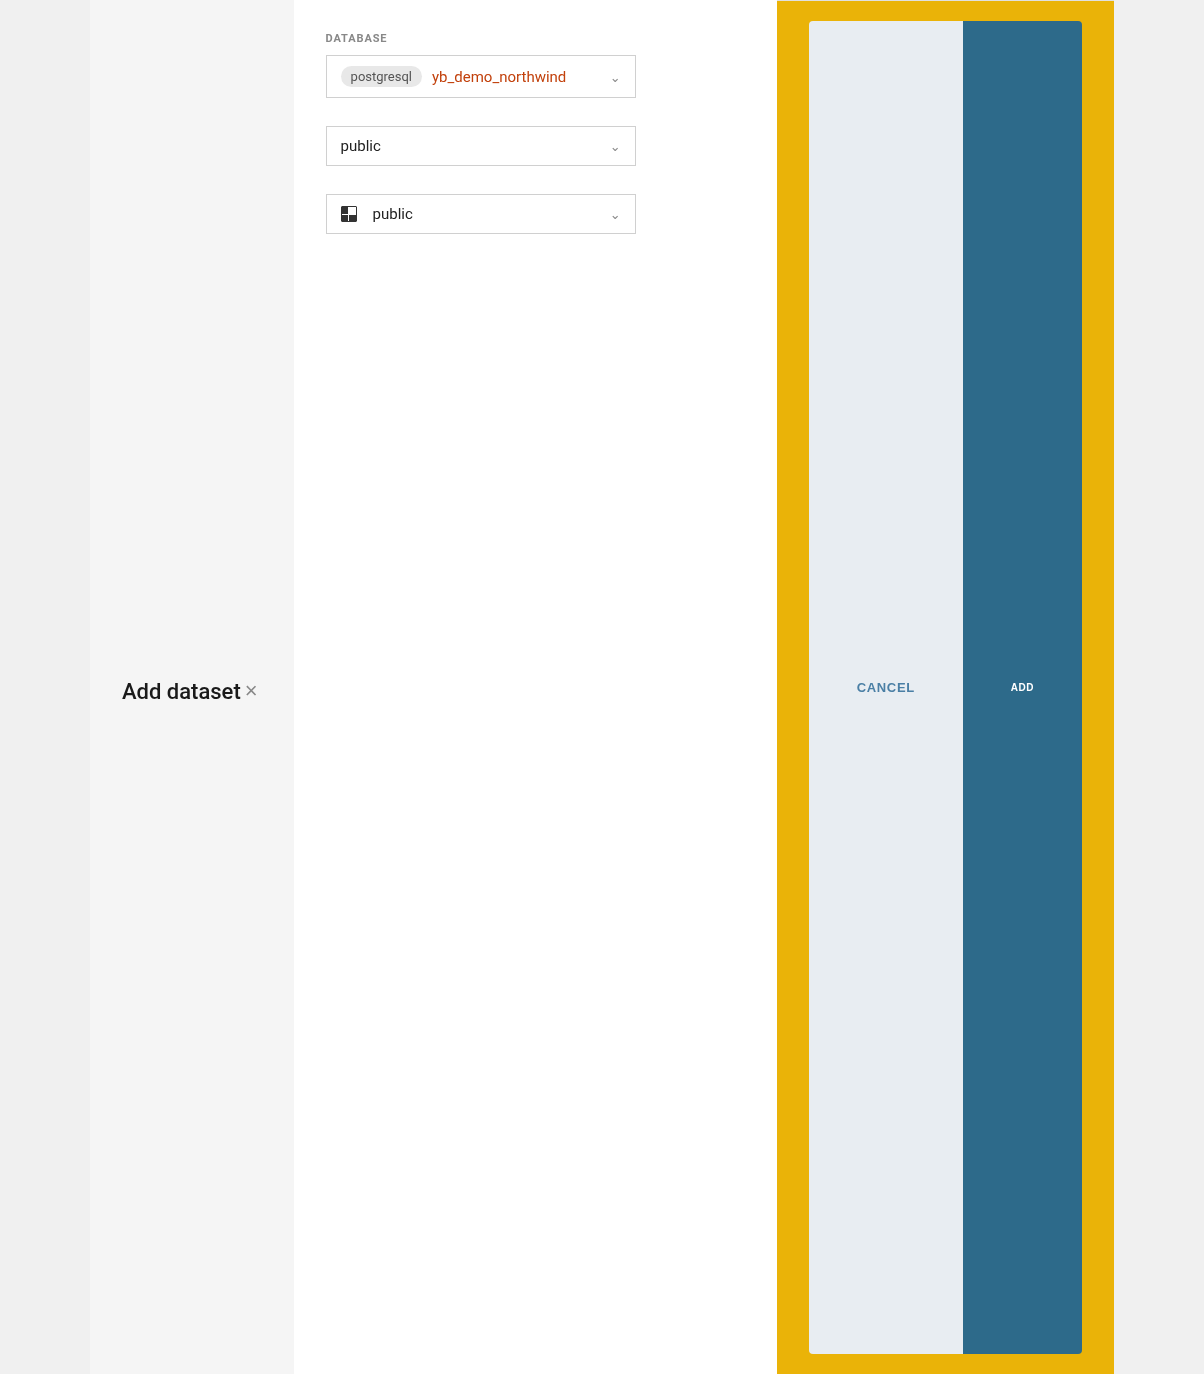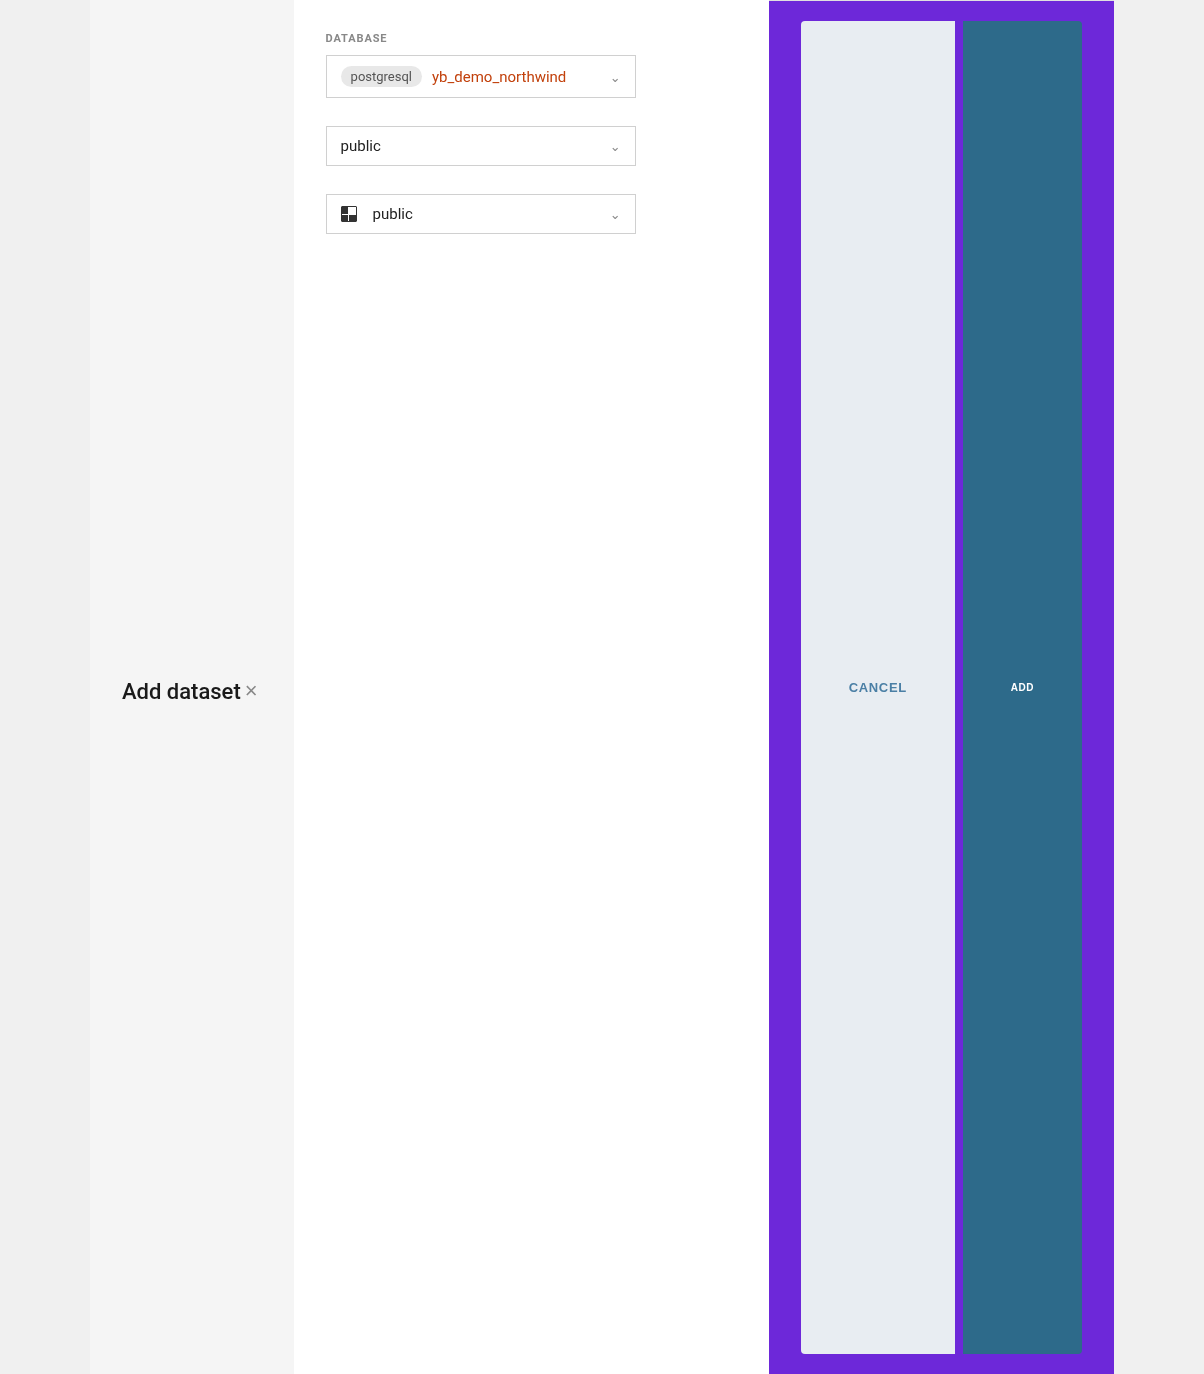--- a/index.html
+++ b/index.html
@@ -113,26 +113,26 @@
       color: #555;
       font-weight: 400;
     }
 
     .database-name {
       font-size: 15px;
       color: #c2410c;
     }
 
     .modal-footer {
-      background: #6d28d9;
+      background: #eab308;
       border-top: 1px solid #e0e0e0;
       padding: 20px 32px;
       display: flex;
       justify-content: flex-end;
-      gap: 8px;
+      gap: 0;
     }
 
     .btn-cancel {
       padding: 14px 48px;
       background: #e8edf2;
       border: none;
       border-radius: 4px 0 0 4px;
       font-size: 13px;
       font-weight: 700;
       color: #4a7fa5;

